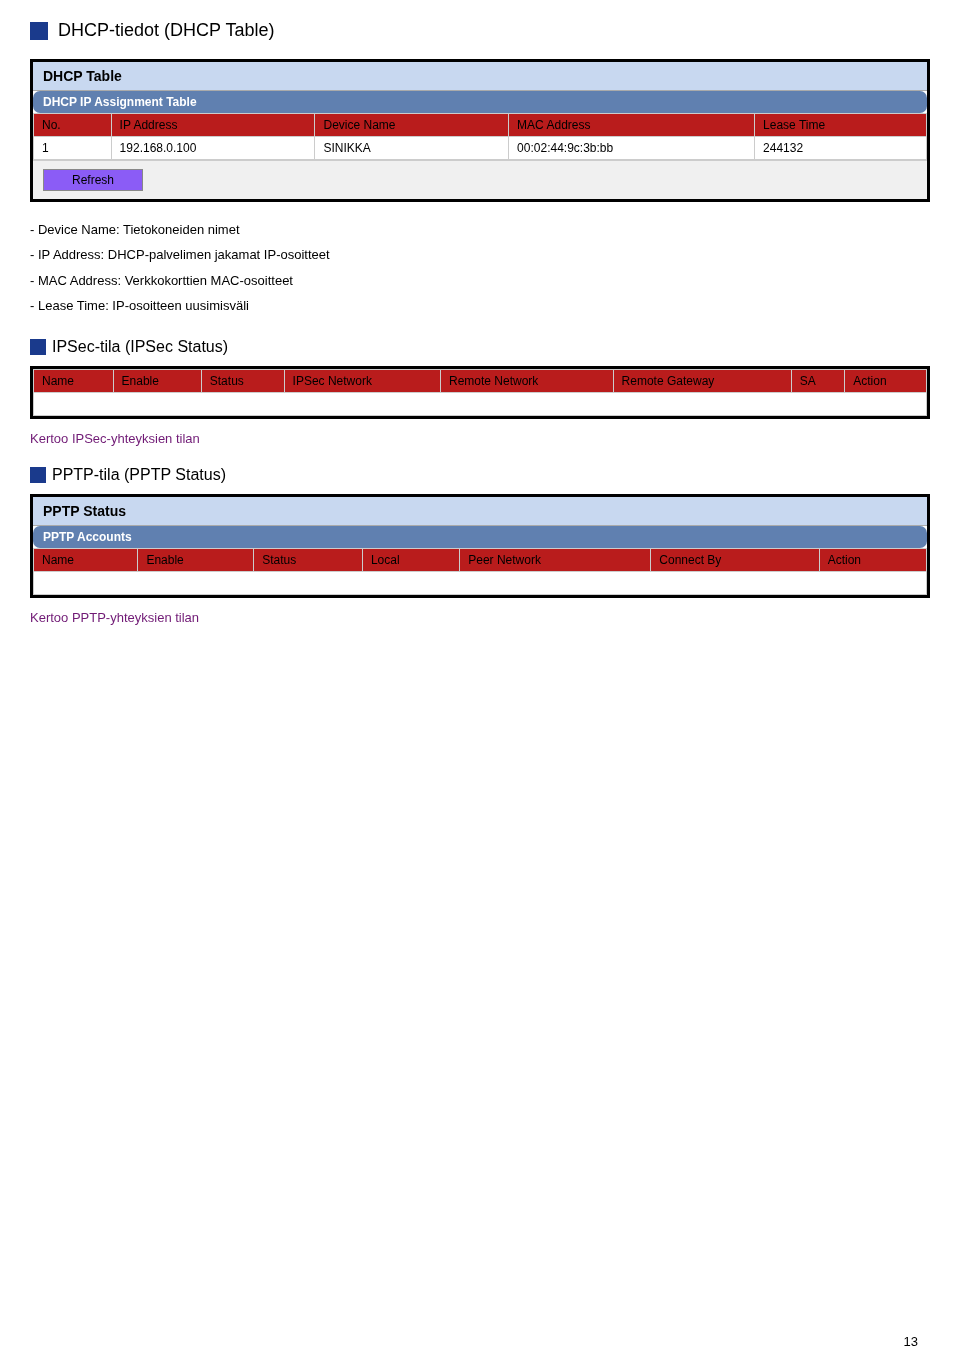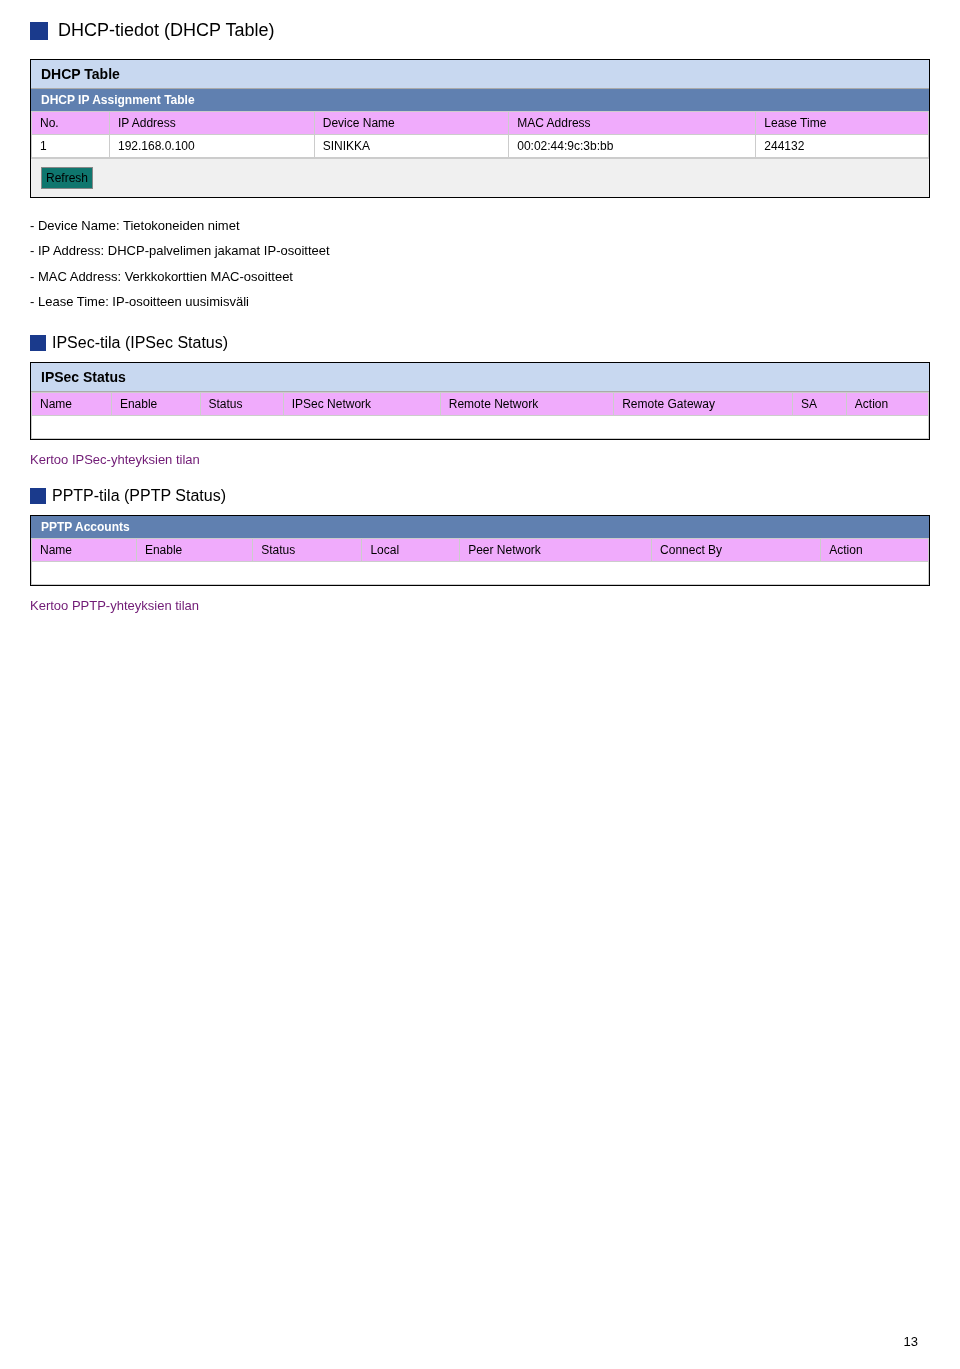--- a/index.html
+++ b/index.html
@@ -25,47 +25,48 @@
     .page-title .blue-square {
       width: 18px;
       height: 18px;
       background: #1a3a8c;
       display: inline-block;
       flex-shrink: 0;
     }
 
     
     .section-box {
-      border: 1px solid #000000;
+      border: 3px solid #000000;
       margin-bottom: 12px;
       background: #fff;
     }
     .section-box .box-title {
       background: #c8d8f0;
       font-weight: bold;
       font-size: 14px;
       padding: 6px 10px;
       border-bottom: 1px solid #aaa;
     }
     .section-box .sub-title {
       background: #6080b0;
       color: #fff;
       font-weight: bold;
       font-size: 12px;
       padding: 4px 10px;
+      border-radius: 7px;
     }
 
     
     table {
       width: 100%;
       border-collapse: collapse;
       font-size: 12px;
     }
     table thead tr th {
-      background: #f0abfc;
+      background: #b91c1c;
       border: 1px solid #ccc;
       padding: 4px 8px;
       font-weight: normal;
       text-align: left;
     }
     table tbody tr td {
       border: 1px solid #ccc;
       padding: 4px 8px;
       background: #fff;
     }
@@ -73,23 +74,23 @@
       background: #f5f5f5;
     }
 
     
     .button-row {
       padding: 8px 10px;
       background: #f0f0f0;
       border-top: 1px solid #ccc;
     }
     .btn {
-      background: #0f766e;
+      background: #8b5cf6;
       border: 1px solid #888;
-      padding: 3px 4px;
+      padding: 3px 28px;
       font-size: 12px;
       cursor: pointer;
     }
 
     
     .desc-block {
       margin: 16px 0;
       font-size: 13px;
       line-height: 1.8;
     }
@@ -171,21 +172,20 @@
   <p>- MAC Address: Verkkokorttien MAC-osoitteet</p>
   <p>- Lease Time: IP-osoitteen uusimisväli</p>
 </div>
 
 <div class="section-heading">
   <span class="blue-sq"></span>
   <span>IPSec-tila (IPSec Status)</span>
 </div>
 
 <div class="section-box">
-  <div class="box-title">IPSec Status</div>
   <table>
     <thead>
       <tr>
         <th>Name</th>
         <th>Enable</th>
         <th>Status</th>
         <th>IPSec Network</th>
         <th>Remote Network</th>
         <th>Remote Gateway</th>
         <th>SA</th>
@@ -201,20 +201,21 @@
 </div>
 
 <p class="info-text">Kertoo IPSec-yhteyksien tilan</p>
 
 <div class="section-heading">
   <span class="blue-sq"></span>
   <span>PPTP-tila (PPTP Status)</span>
 </div>
 
 <div class="section-box">
+  <div class="box-title">PPTP Status</div>
   <div class="sub-title">PPTP Accounts</div>
   <table>
     <thead>
       <tr>
         <th>Name</th>
         <th>Enable</th>
         <th>Status</th>
         <th>Local</th>
         <th>Peer Network</th>
         <th>Connect By</th>

